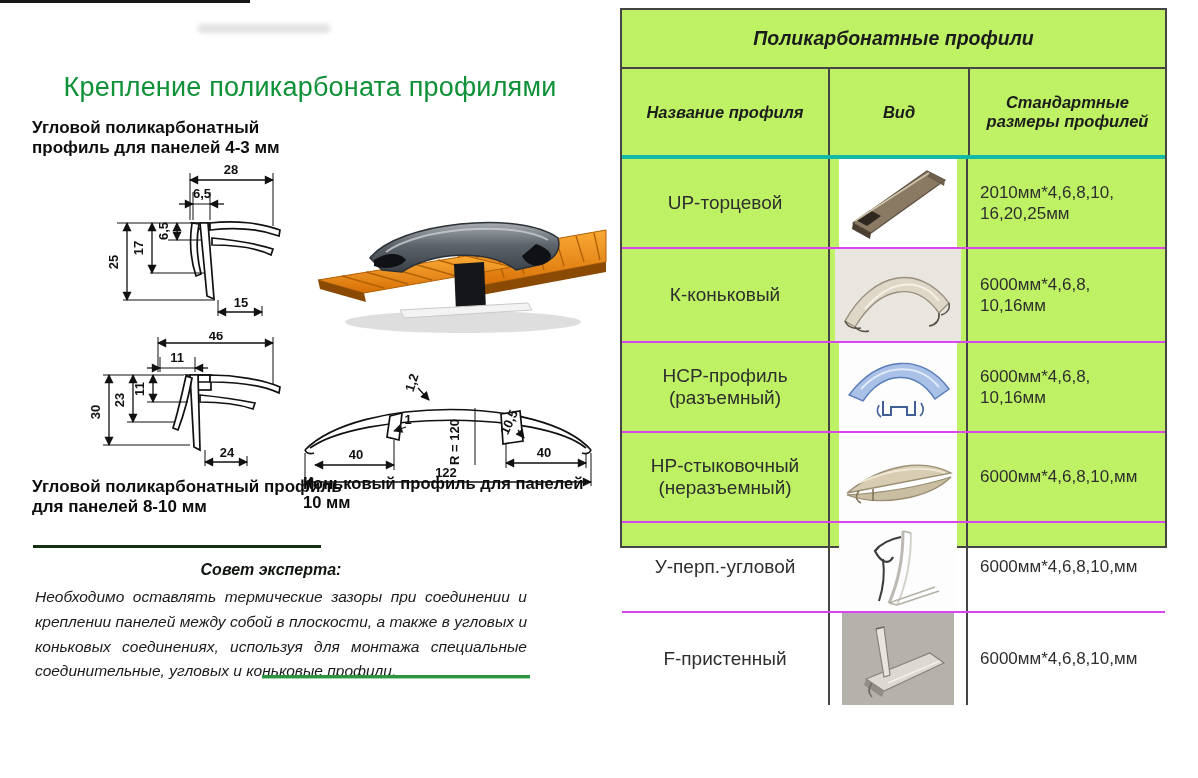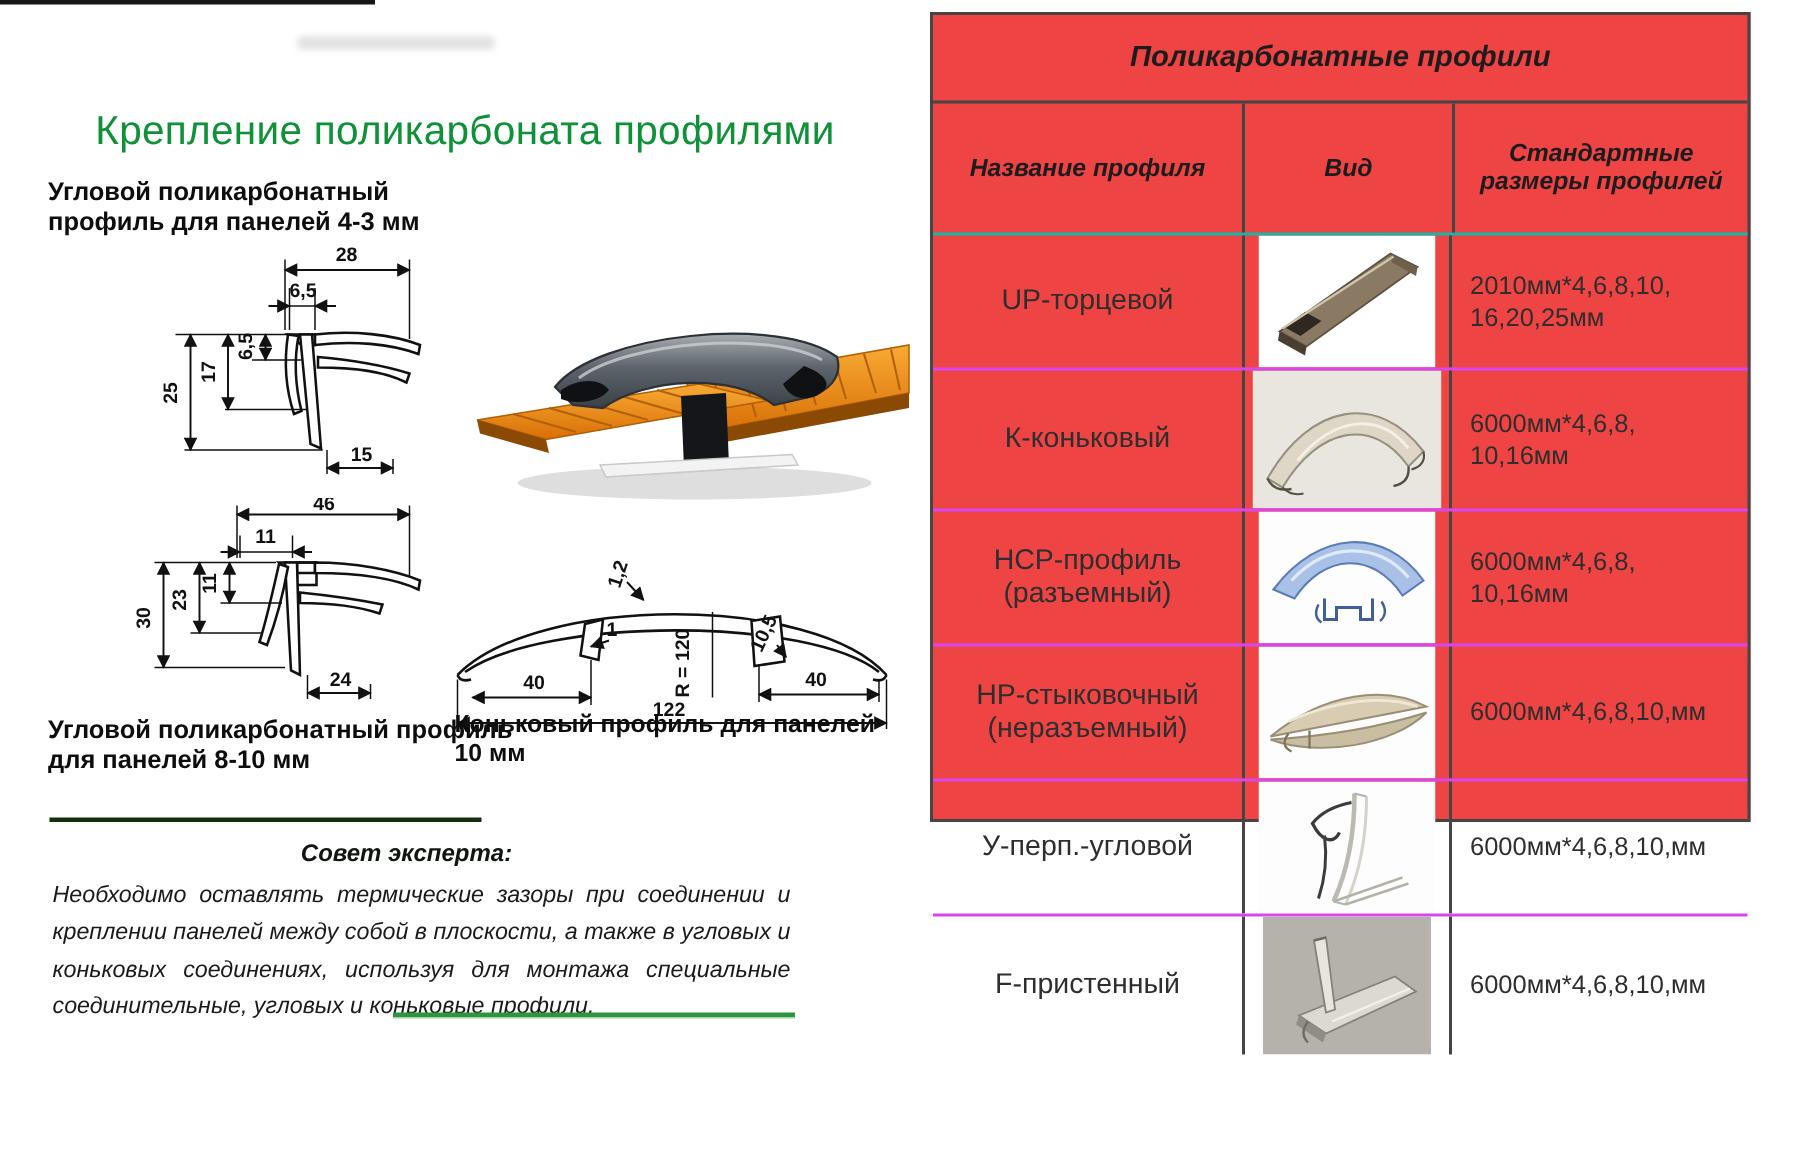--- a/index.html
+++ b/index.html
@@ -36,25 +36,25 @@
   .d3{left:298px;top:358px;}
   .photo3d{left:308px;top:160px;}
   svg text{font-family:"Liberation Sans",sans-serif;font-size:13px;font-weight:bold;fill:#111;}
   .dim{stroke:#111;stroke-width:1.3;fill:none;}
   .ext{stroke:#111;stroke-width:1;fill:none;}
   .prof{stroke:#111;stroke-width:1.7;fill:#fff;}
   .profl{stroke:#111;stroke-width:1.7;fill:none;}
 
   
   .ptable{position:absolute;left:620px;top:8px;width:547px;height:540px;
-          border:2px solid #454545;background:#ef4444;display:flex;flex-direction:column;box-sizing:border-box;}
+          border:2px solid #454545;background:#bef264;display:flex;flex-direction:column;box-sizing:border-box;}
   .t-title{height:57px;flex:none;display:flex;align-items:center;justify-content:center;
            border-bottom:2px solid #454545;font-style:italic;font-weight:bold;font-size:19.5px;color:#1c1c1c;}
   .t-head{height:86px;flex:none;display:grid;grid-template-columns:206px 140px 1fr;
-          border-bottom:2px solid #14b8a6;}
+          border-bottom:4px solid #14b8a6;}
   .t-head .hc{display:flex;align-items:center;justify-content:center;text-align:center;
           font-style:italic;font-weight:bold;font-size:16.5px;color:#1c1c1c;padding:0 8px;}
   .t-head .hc + .hc{border-left:2px solid #454545;}
   .t-row{flex:1;display:grid;grid-template-columns:206px 140px 1fr;}
   .t-row + .t-row{border-top:2px solid #d946ef;}
   .c-name{display:flex;align-items:center;justify-content:center;text-align:center;
           font-size:19px;color:#2e2e2e;padding:0 26px;}
   .c-view{display:flex;align-items:center;justify-content:center;
           border-left:2px solid #454545;border-right:2px solid #454545;}
   .c-size{display:flex;align-items:center;font-size:17px;color:#2e2e2e;padding:0 6px 0 12px;line-height:1.25;}

